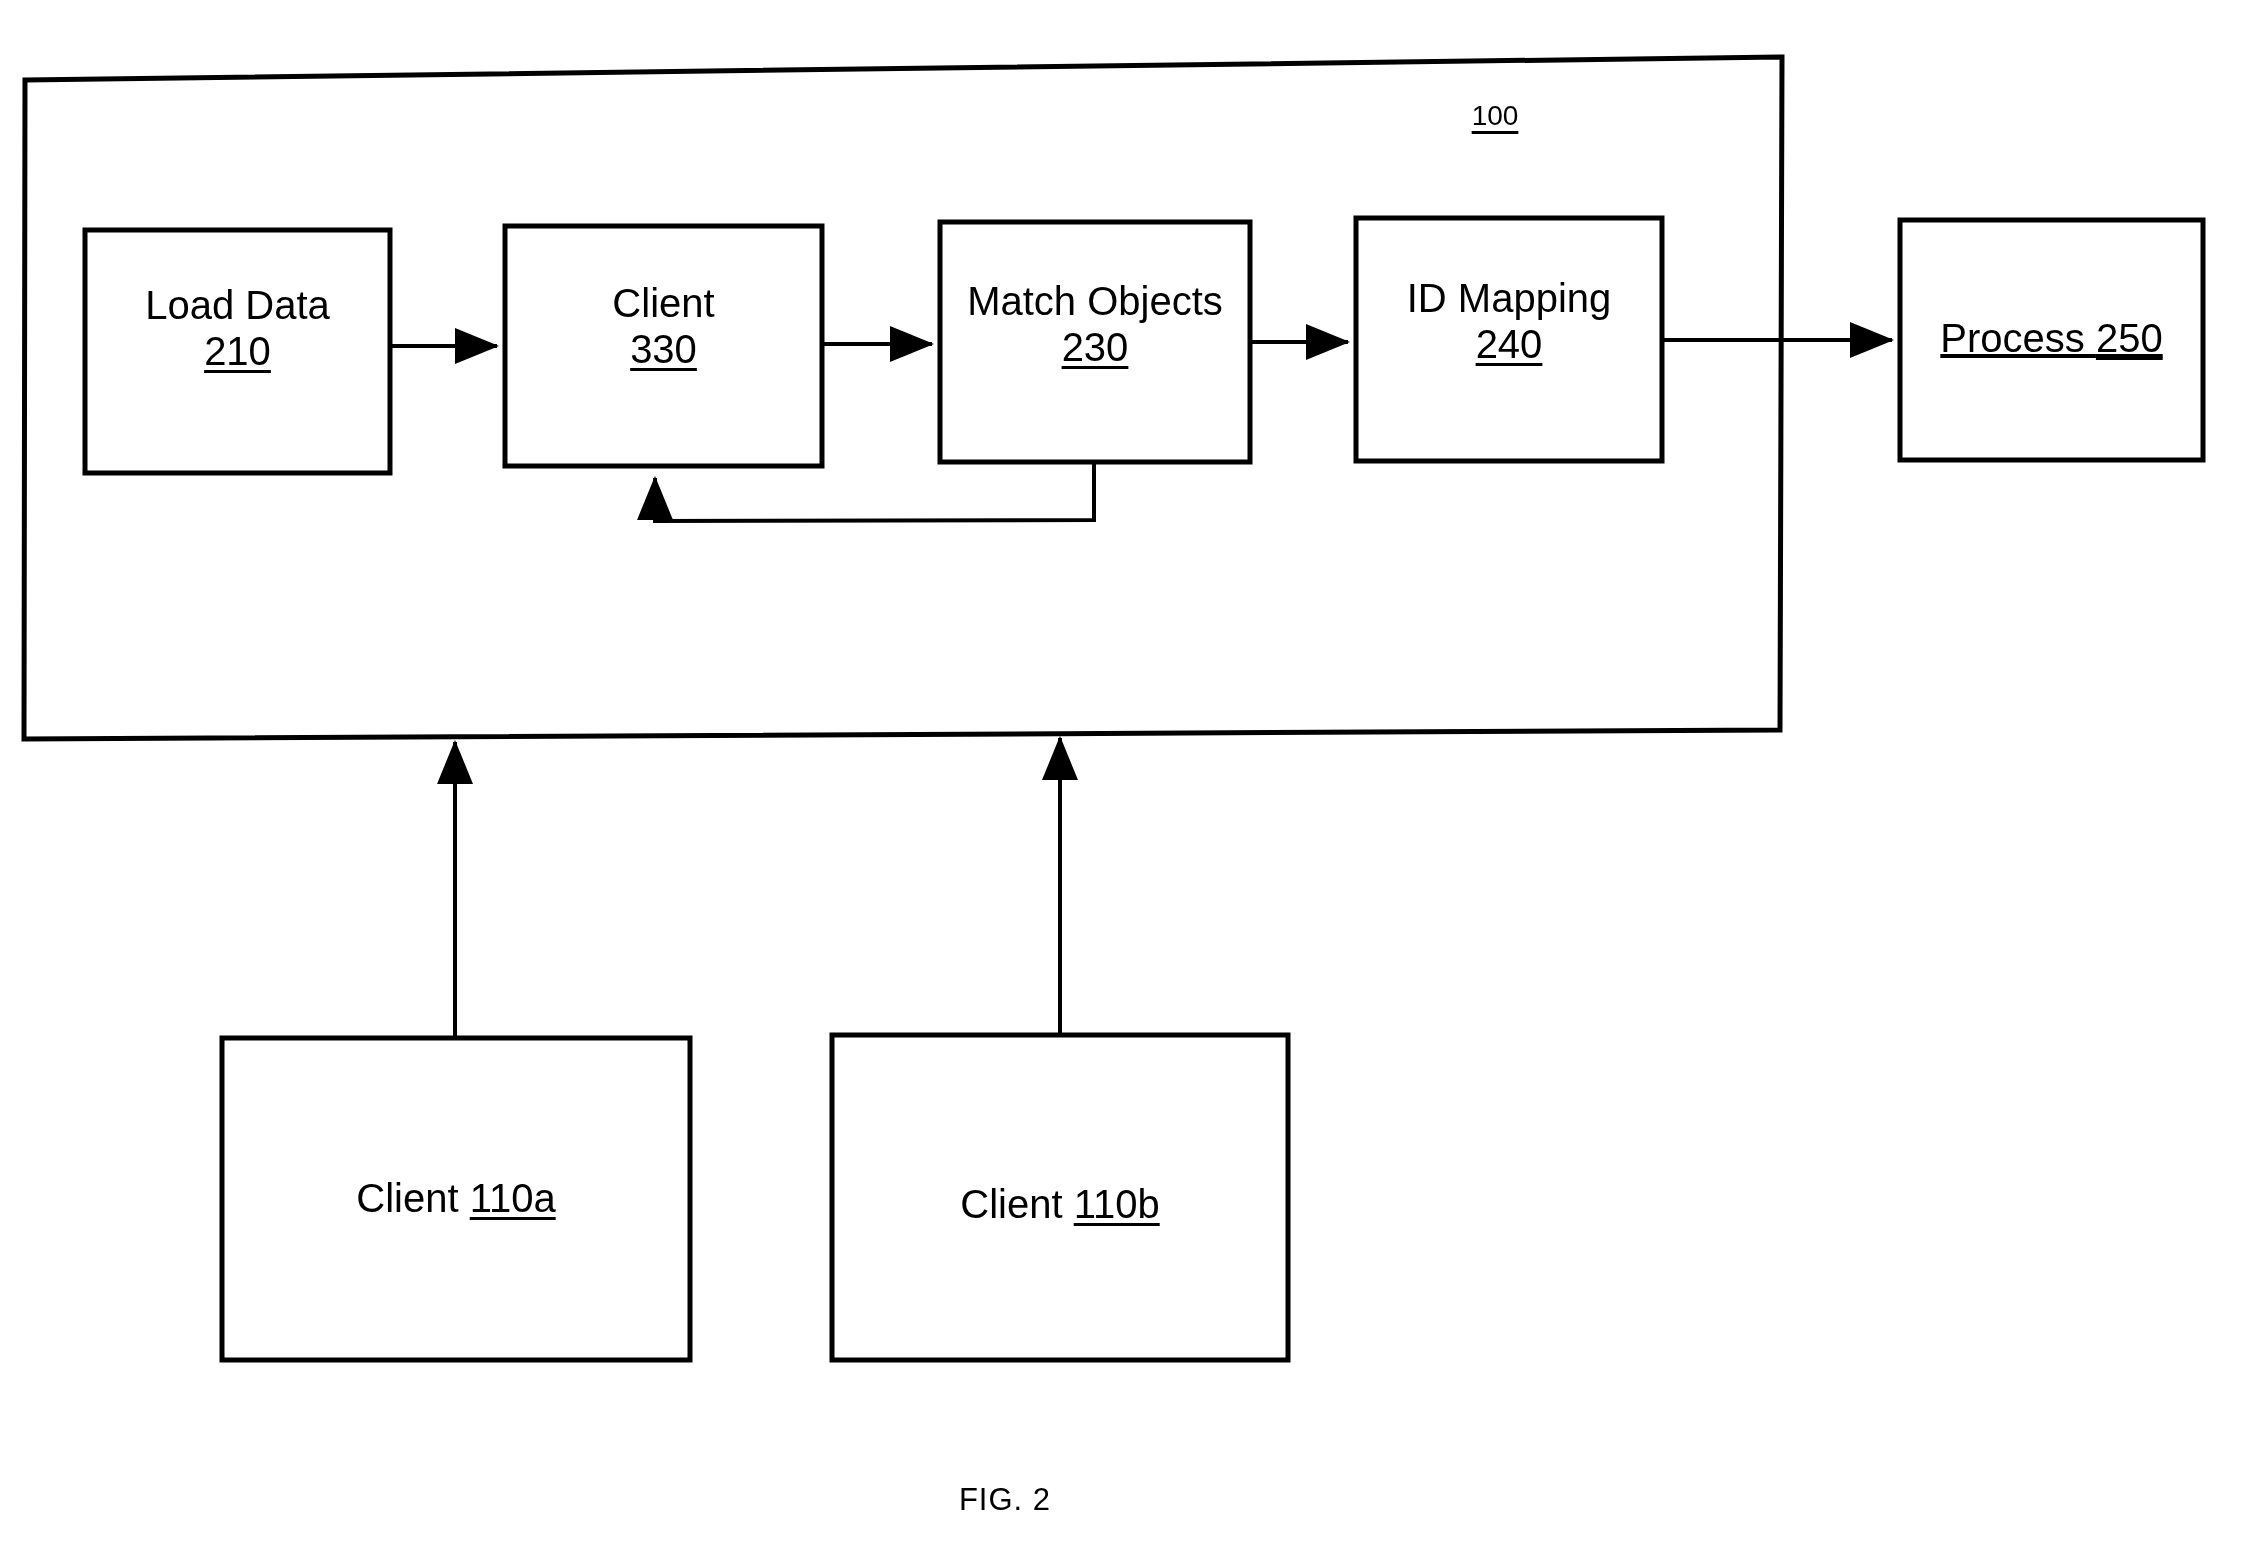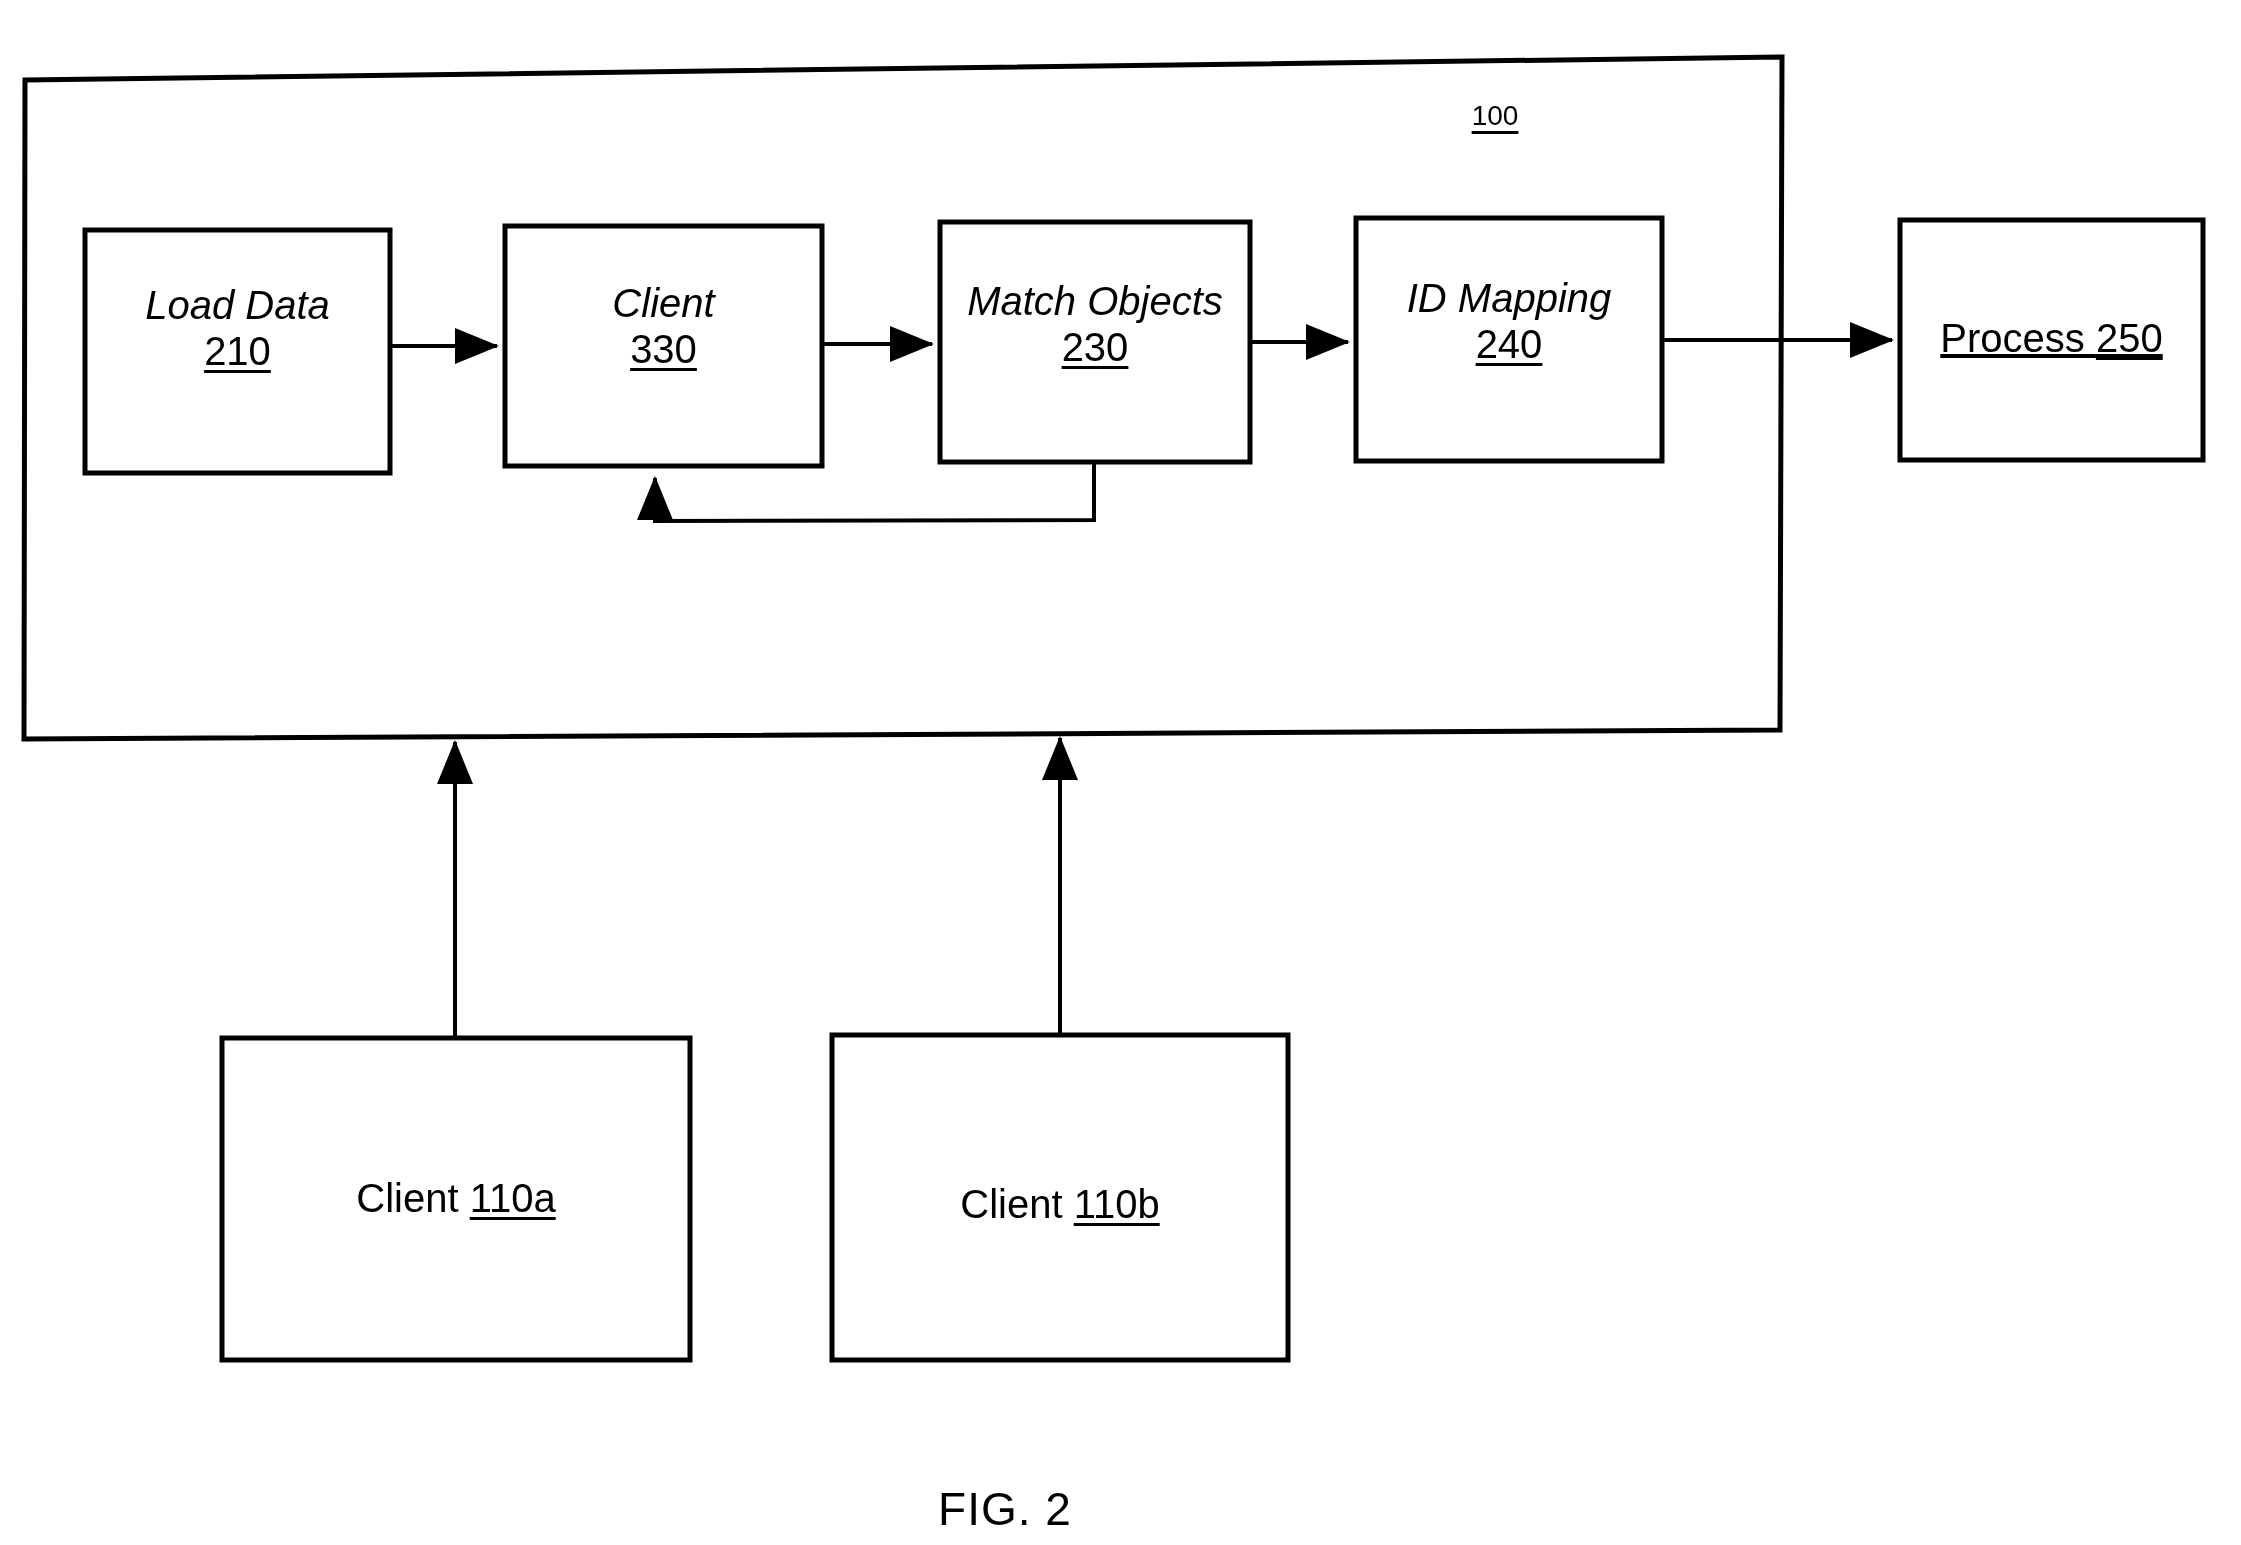--- a/index.html
+++ b/index.html
@@ -32,42 +32,42 @@
     font-size: 40px;
     color: #000;
     white-space: nowrap;
     pointer-events: none;
   }
   .node-label .ref {
     text-decoration: underline;
     text-underline-offset: 5px;
     text-decoration-thickness: 3px;
   }
-  .two-line .name { display: block; font-style: italic; }
+  .two-line .name { display: block; }
   .two-line .ref  { display: block; }
   #system-ref {
     position: absolute;
     left: 1420px;
     top: 100px;
     width: 150px;
     text-align: center;
     font-size: 28px;
   }
   #system-ref .ref {
     text-decoration: underline;
     text-underline-offset: 6px;
     text-decoration-thickness: 3px;
   }
   #figure-caption {
     position: absolute;
     left: 0;
     top: 1482px;
     width: 2010px;
     text-align: center;
-    font-size: 46px;
+    font-size: 31px;
     letter-spacing: 1px;
   }
 </style>
 </head>
 <body>
 
 <div id="figure-root">
 
   <svg class="diagram-layer" viewBox="0 0 2241 1545">
     <defs>

